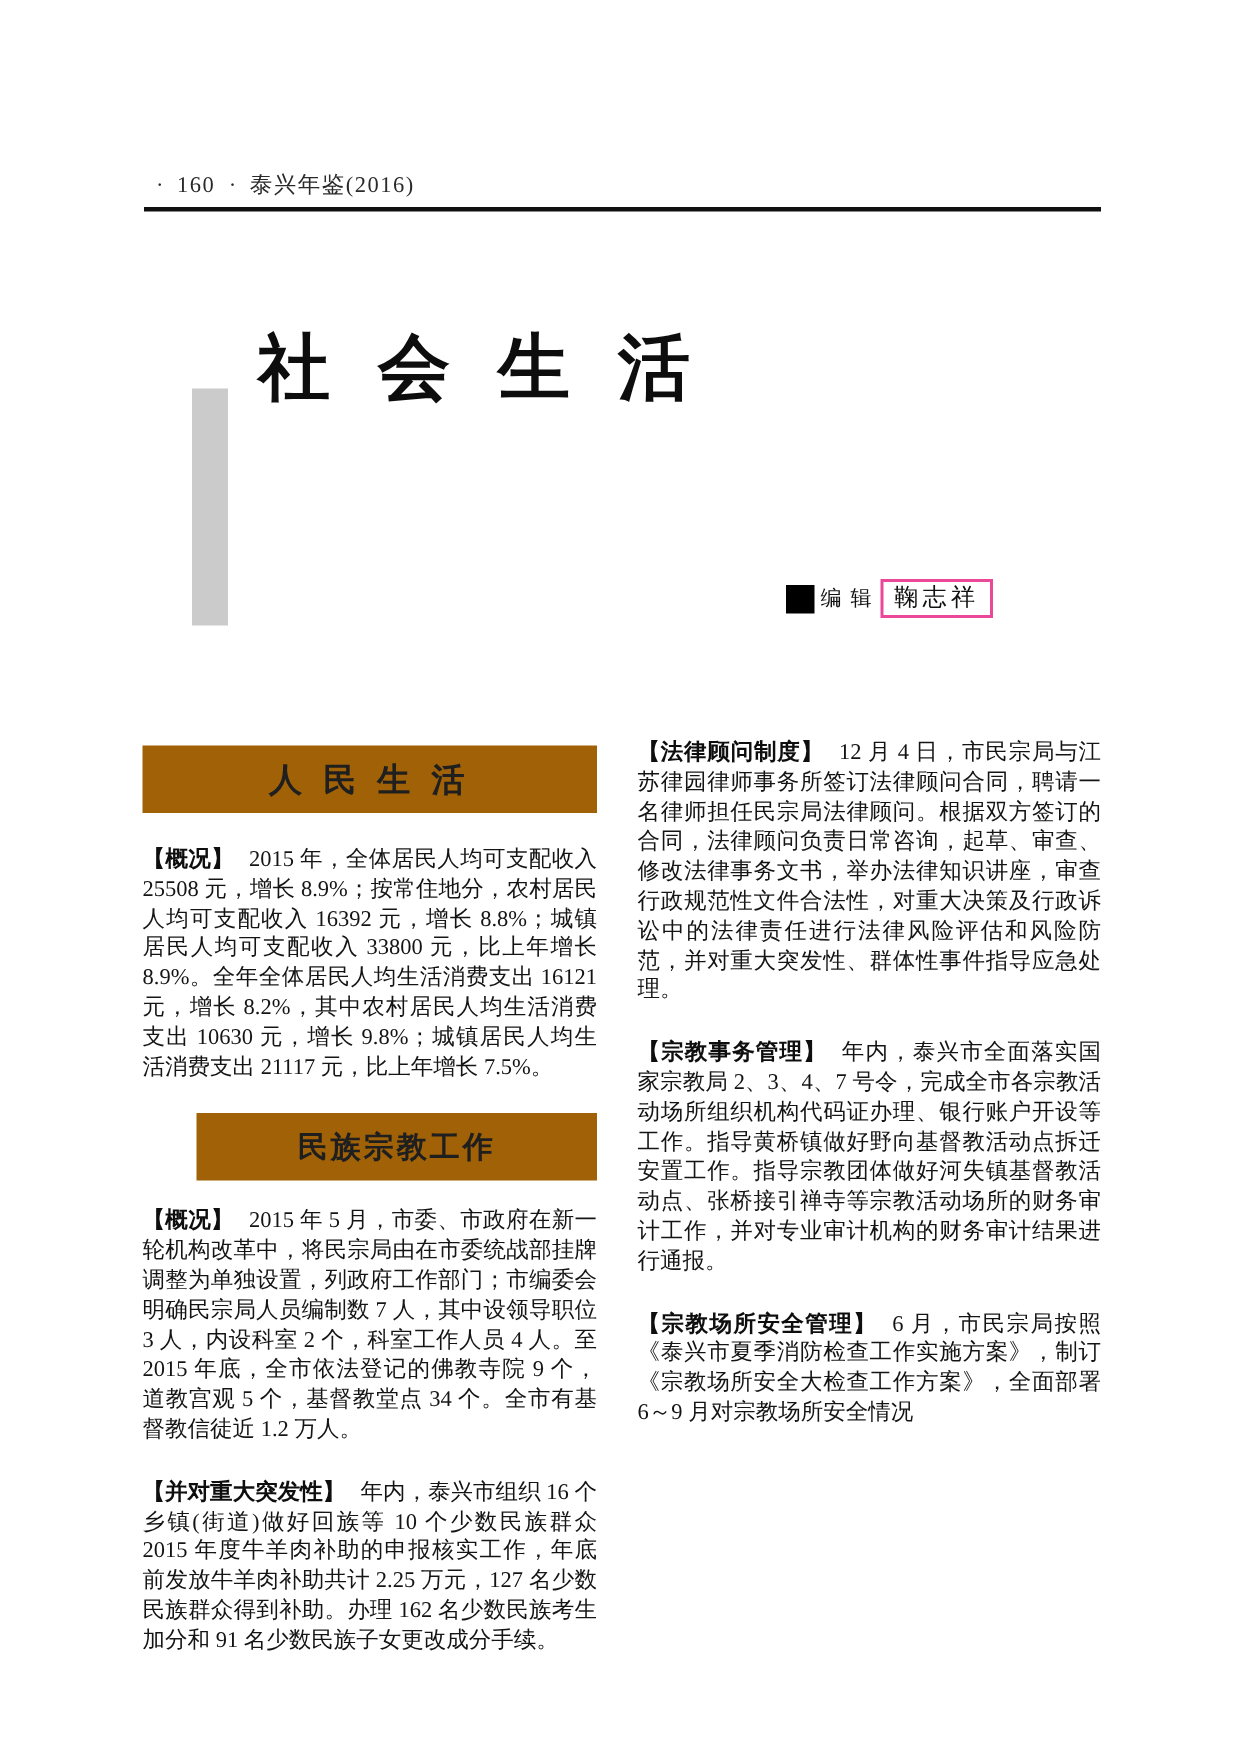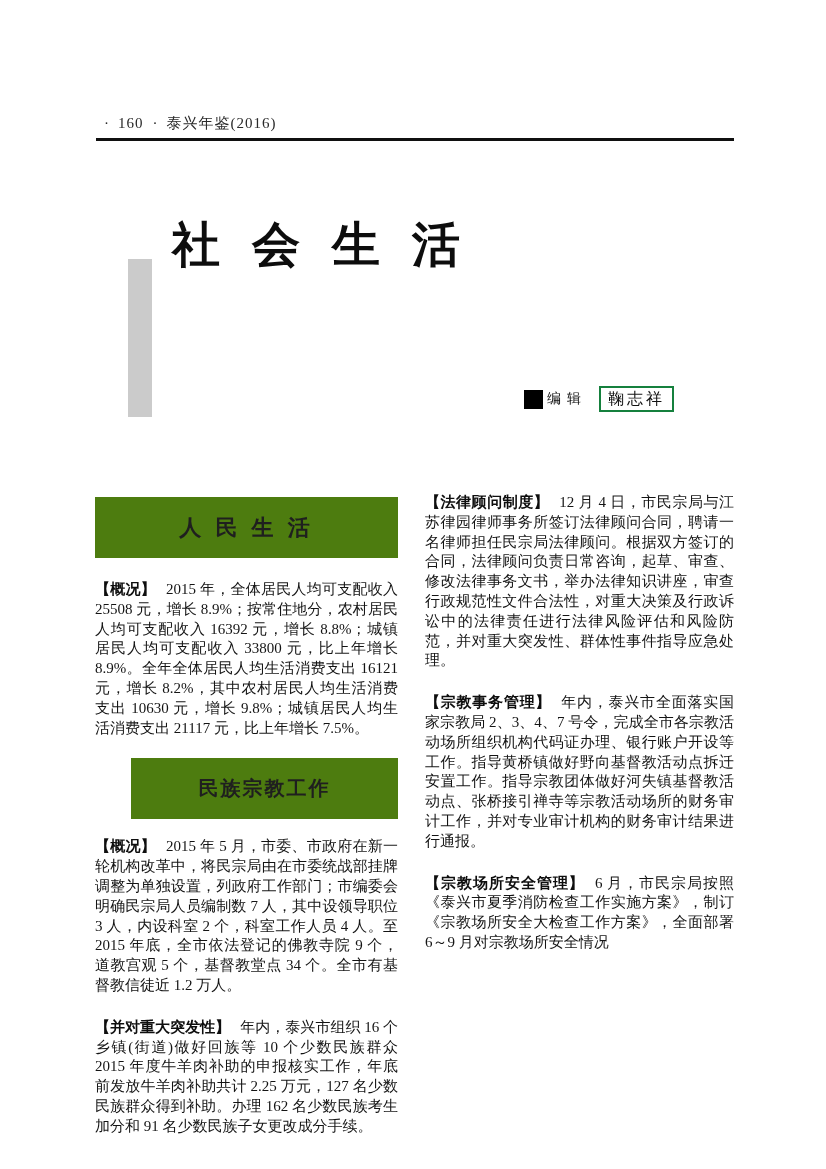--- a/index.html
+++ b/index.html
@@ -38,35 +38,35 @@
   .editor-line{
     position:absolute;left:524px;top:386px;
     display:flex;align-items:center;height:26px;
   }
   .editor-bullet{
     display:inline-block;width:19px;height:19px;background:#000;
     margin-right:4px;flex:0 0 auto;
   }
   .editor-label{font-size:14px;letter-spacing:6px;color:#111;}
   .editor-name-box{
-    margin-left:12px;border:2px solid #15803d;
+    border:2px solid #ec4899;
     padding:0 7px;font-size:16px;line-height:20px;height:22px;
     display:flex;align-items:center;letter-spacing:3px;color:#111;
   }
 
   
   .columns{
     position:absolute;left:95px;top:492px;width:639px;
     display:flex;gap:27px;align-items:flex-start;
   }
   .col-left{width:303px;flex:0 0 auto;}
   .col-right{width:309px;flex:0 0 auto;}
 
   .section-heading{
-    background:#4d7c0f;height:61px;
+    background:#a16207;height:45px;
     display:flex;align-items:center;justify-content:center;
     font-family:"Liberation Sans","DejaVu Sans",sans-serif;
     font-weight:bold;color:#1f1f1f;
   }
   .heading-1{font-size:22px;margin-top:5px;margin-bottom:21px;letter-spacing:4px;}
   .heading-2{font-size:20px;margin-top:20px;margin-bottom:17px;letter-spacing:2px;margin-left:36px;}
 
   .para{
     font-size:15px;line-height:19.8px;margin:0;
     text-align:justify;text-justify:inter-ideograph;

